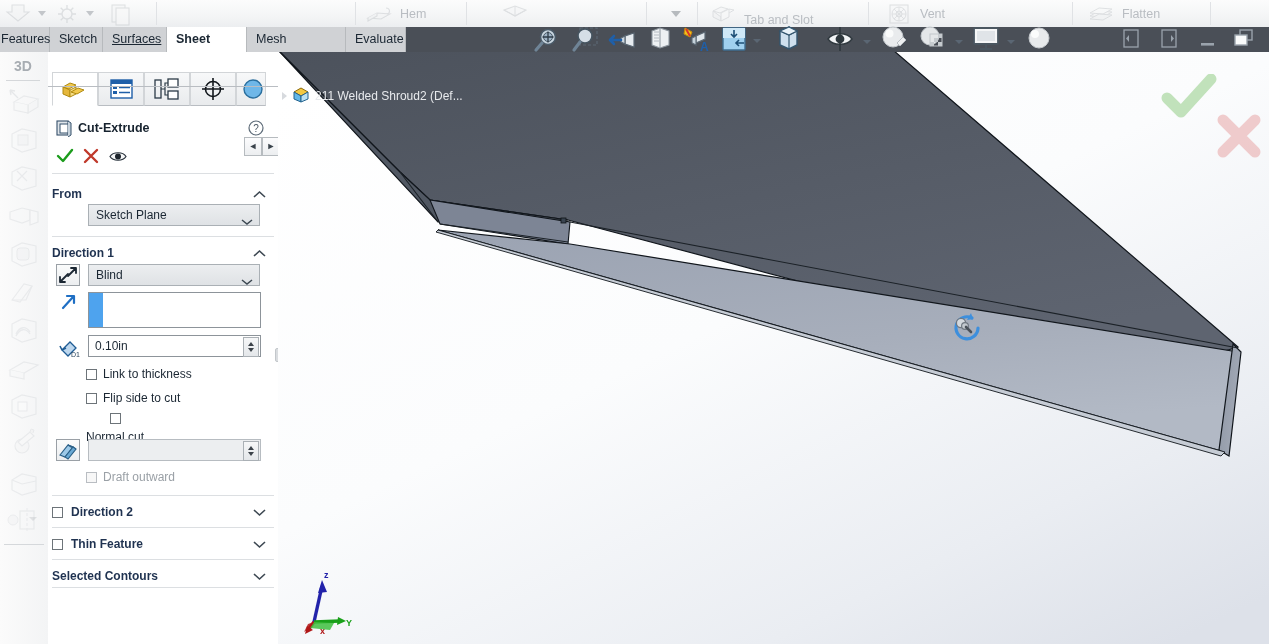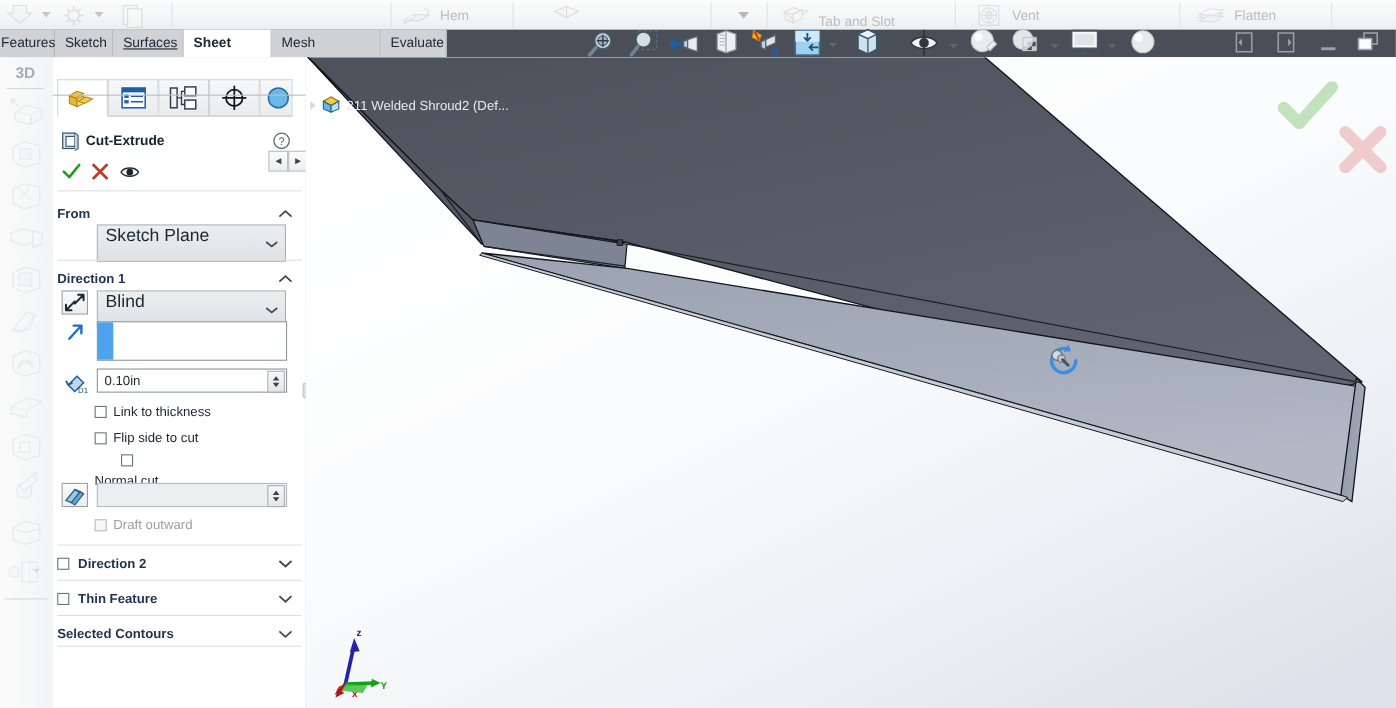--- a/index.html
+++ b/index.html
@@ -80,23 +80,23 @@
   .sect-hdr .chev{position:absolute;right:8px;top:6px;}
   .sect-hdr .cb{margin-right:8px;}
 
   .chk{
     width:11px;height:11px;border:1px solid #6d7479;background:#fff;
     display:inline-block;box-sizing:border-box;vertical-align:middle;
   }
   .chk.dis{border-color:#b9bdc2;background:#f7f7f7;}
 
   .combo{
-    position:absolute;height:34px;border:1px solid #aab0b5;box-sizing:border-box;
+    position:absolute;height:22px;border:1px solid #aab0b5;box-sizing:border-box;
     background:linear-gradient(to bottom,#eceef0,#dfe2e5);
-    font-size:16px;color:#1b2733;line-height:20px;padding-left:7px;
+    font-size:12px;color:#1b2733;line-height:20px;padding-left:7px;
   }
   .combo .cchev{position:absolute;right:6px;top:7px;}
 
   .txtfield{
     position:absolute;height:22px;border:1px solid #8d949a;background:#fff;
     box-sizing:border-box;font-size:12px;line-height:20px;padding-left:6px;color:#1b2733;
   }
   .selbox{
     position:absolute;border:1px solid #8d949a;background:#fff;box-sizing:border-box;
   }

